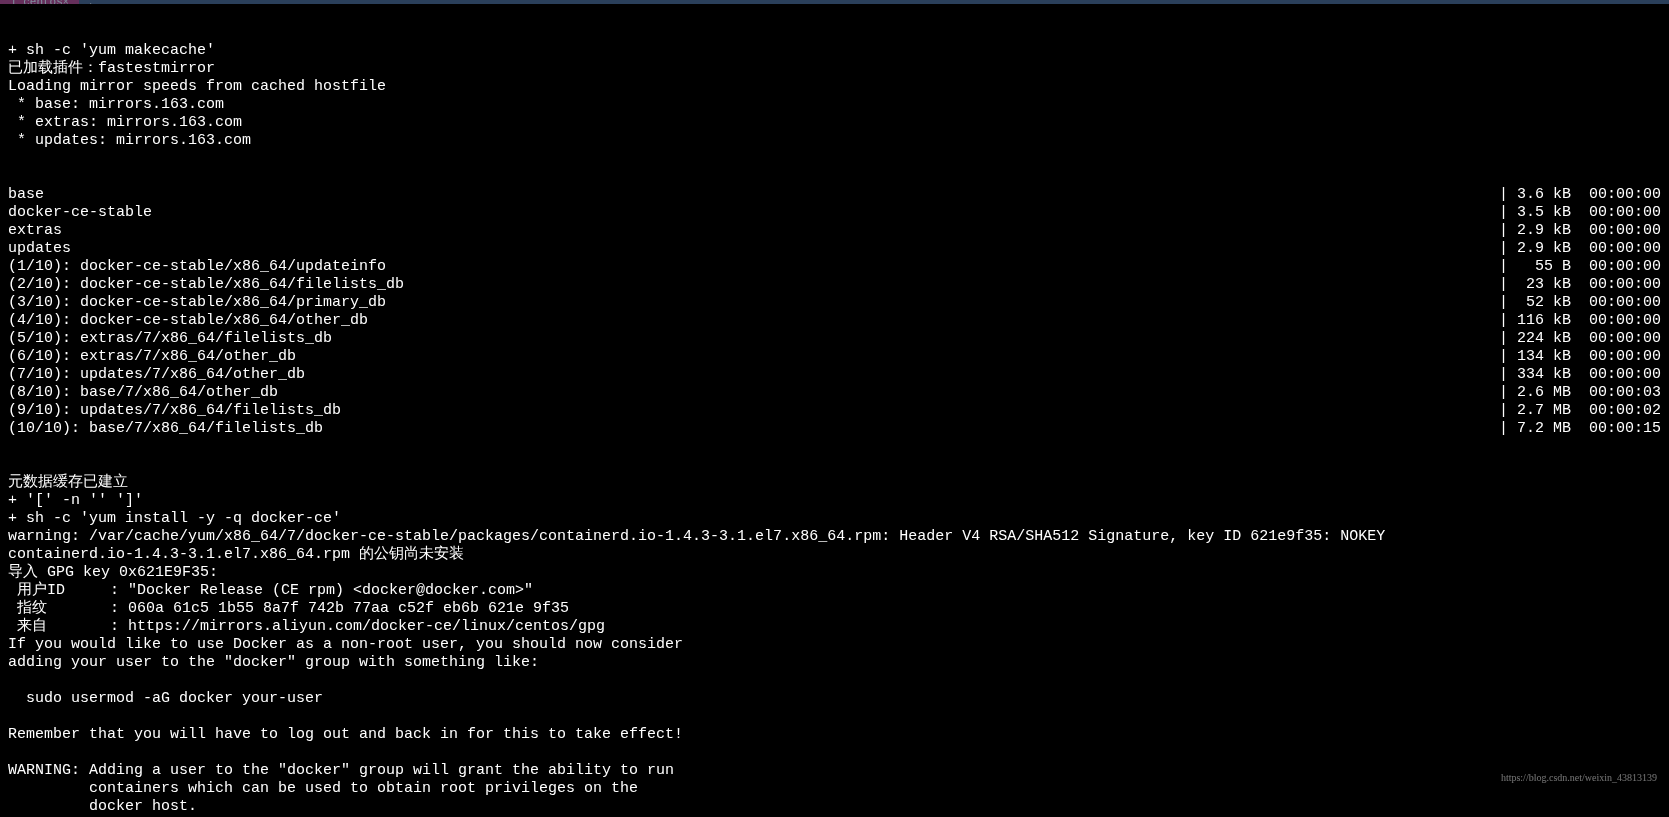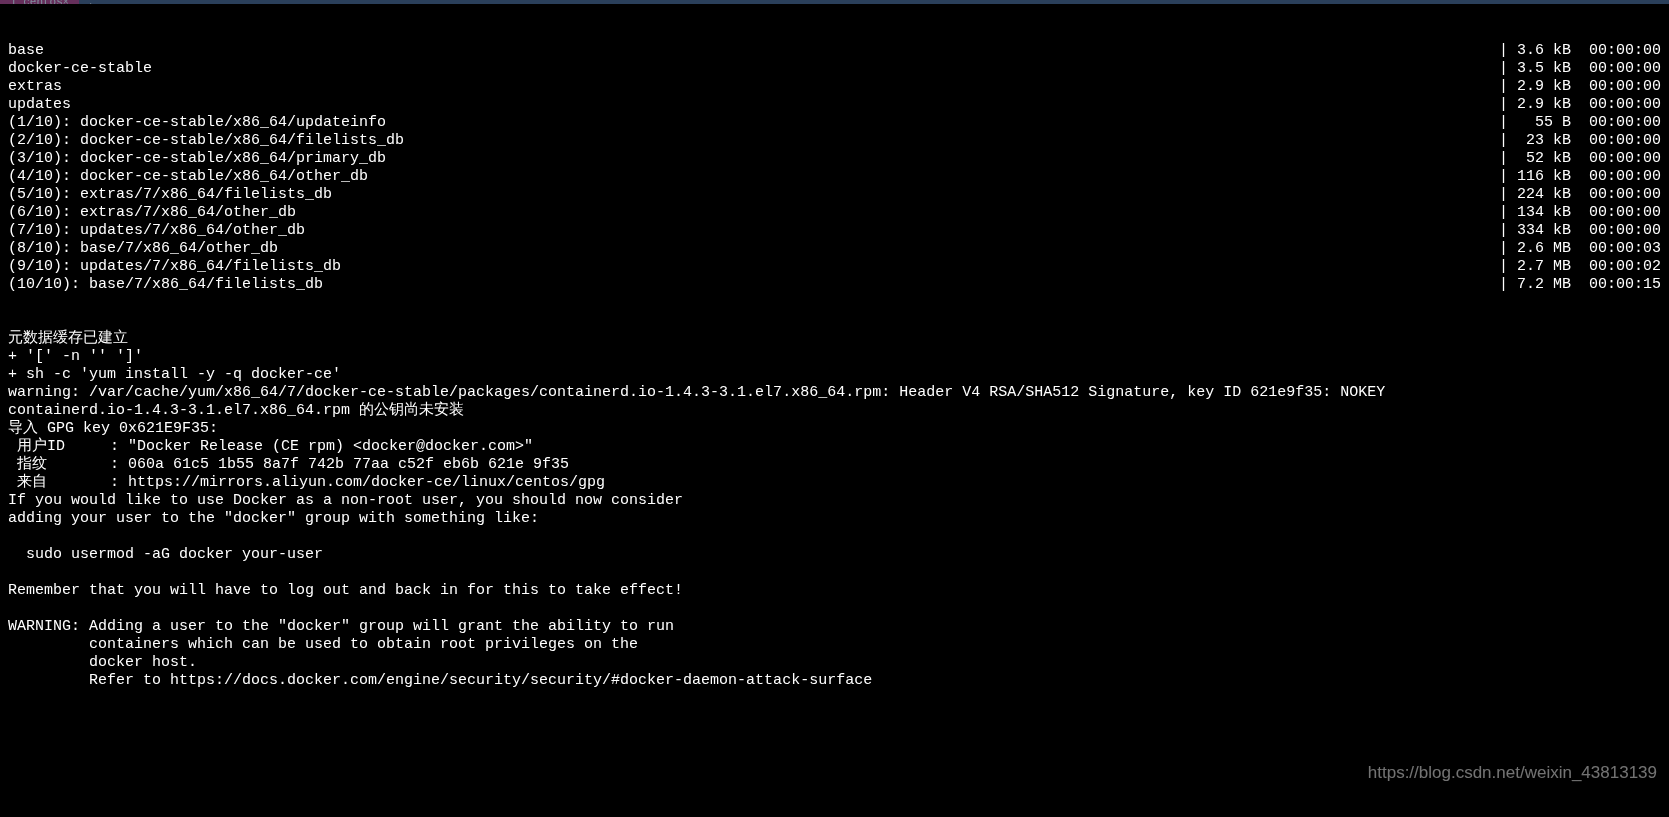--- a/index.html
+++ b/index.html
@@ -53,36 +53,37 @@
       justify-content: space-between;
       gap: 24px;
     }
     .repo-name { flex: 0 0 auto; }
     .repo-stats { flex: 0 0 auto; font-variant-numeric: tabular-nums; }
     .watermark {
       position: absolute;
       right: 12px;
       bottom: 34px;
       color: rgba(255,255,255,0.45);
-      font-family: Liberation Sans, sans-serif;
-      font-size: 17px;
+      font-family: Liberation Serif, serif;
+      font-size: 10px;
     }
   </style>
 </head>
 <body>
 
 <div class="tabbar">
   <div class="tab">
     <span>1 centos</span>
     <span class="tab-close">×</span>
   </div>
   <div class="tab-add">
     <span>+</span>
   </div>
 </div>
 
 <div class="terminal">
+  <div id="top-lines"><span class="line">+ sh -c 'yum makecache'</span><span class="line">已加载插件：fastestmirror</span><span class="line">Loading mirror speeds from cached hostfile</span><span class="line"> * base: mirrors.163.com</span><span class="line"> * extras: mirrors.163.com</span><span class="line"> * updates: mirrors.163.com</span></div>
   <div id="repo-lines"><div class="repo-line"><span class="repo-name">base</span><span class="repo-stats">| 3.6 kB  00:00:00</span></div><div class="repo-line"><span class="repo-name">docker-ce-stable</span><span class="repo-stats">| 3.5 kB  00:00:00</span></div><div class="repo-line"><span class="repo-name">extras</span><span class="repo-stats">| 2.9 kB  00:00:00</span></div><div class="repo-line"><span class="repo-name">updates</span><span class="repo-stats">| 2.9 kB  00:00:00</span></div><div class="repo-line"><span class="repo-name">(1/10): docker-ce-stable/x86_64/updateinfo</span><span class="repo-stats">|   55 B  00:00:00</span></div><div class="repo-line"><span class="repo-name">(2/10): docker-ce-stable/x86_64/filelists_db</span><span class="repo-stats">|  23 kB  00:00:00</span></div><div class="repo-line"><span class="repo-name">(3/10): docker-ce-stable/x86_64/primary_db</span><span class="repo-stats">|  52 kB  00:00:00</span></div><div class="repo-line"><span class="repo-name">(4/10): docker-ce-stable/x86_64/other_db</span><span class="repo-stats">| 116 kB  00:00:00</span></div><div class="repo-line"><span class="repo-name">(5/10): extras/7/x86_64/filelists_db</span><span class="repo-stats">| 224 kB  00:00:00</span></div><div class="repo-line"><span class="repo-name">(6/10): extras/7/x86_64/other_db</span><span class="repo-stats">| 134 kB  00:00:00</span></div><div class="repo-line"><span class="repo-name">(7/10): updates/7/x86_64/other_db</span><span class="repo-stats">| 334 kB  00:00:00</span></div><div class="repo-line"><span class="repo-name">(8/10): base/7/x86_64/other_db</span><span class="repo-stats">| 2.6 MB  00:00:03</span></div><div class="repo-line"><span class="repo-name">(9/10): updates/7/x86_64/filelists_db</span><span class="repo-stats">| 2.7 MB  00:00:02</span></div><div class="repo-line"><span class="repo-name">(10/10): base/7/x86_64/filelists_db</span><span class="repo-stats">| 7.2 MB  00:00:15</span></div></div>
   <div id="mid-lines"><span class="line">元数据缓存已建立</span><span class="line">+ '[' -n '' ']'</span><span class="line">+ sh -c 'yum install -y -q docker-ce'</span><span class="line">warning: /var/cache/yum/x86_64/7/docker-ce-stable/packages/containerd.io-1.4.3-3.1.el7.x86_64.rpm: Header V4 RSA/SHA512 Signature, key ID 621e9f35: NOKEY</span><span class="line">containerd.io-1.4.3-3.1.el7.x86_64.rpm 的公钥尚未安装</span><span class="line">导入 GPG key 0x621E9F35:</span><span class="line"> 用户ID     : "Docker Release (CE rpm) &lt;docker@docker.com&gt;"</span><span class="line"> 指纹       : 060a 61c5 1b55 8a7f 742b 77aa c52f eb6b 621e 9f35</span><span class="line"> 来自       : https://mirrors.aliyun.com/docker-ce/linux/centos/gpg</span><span class="line">If you would like to use Docker as a non-root user, you should now consider</span><span class="line">adding your user to the "docker" group with something like:</span><span class="line">&nbsp;</span><span class="line">  sudo usermod -aG docker your-user</span><span class="line">&nbsp;</span><span class="line">Remember that you will have to log out and back in for this to take effect!</span><span class="line">&nbsp;</span><span class="line">WARNING: Adding a user to the "docker" group will grant the ability to run</span><span class="line">         containers which can be used to obtain root privileges on the</span><span class="line">         docker host.</span><span class="line">         Refer to https://docs.docker.com/engine/security/security/#docker-daemon-attack-surface</span></div>
   
 </div>
 
 <div class="watermark">https://blog.csdn.net/weixin_43813139</div>
 
 </body></html>

